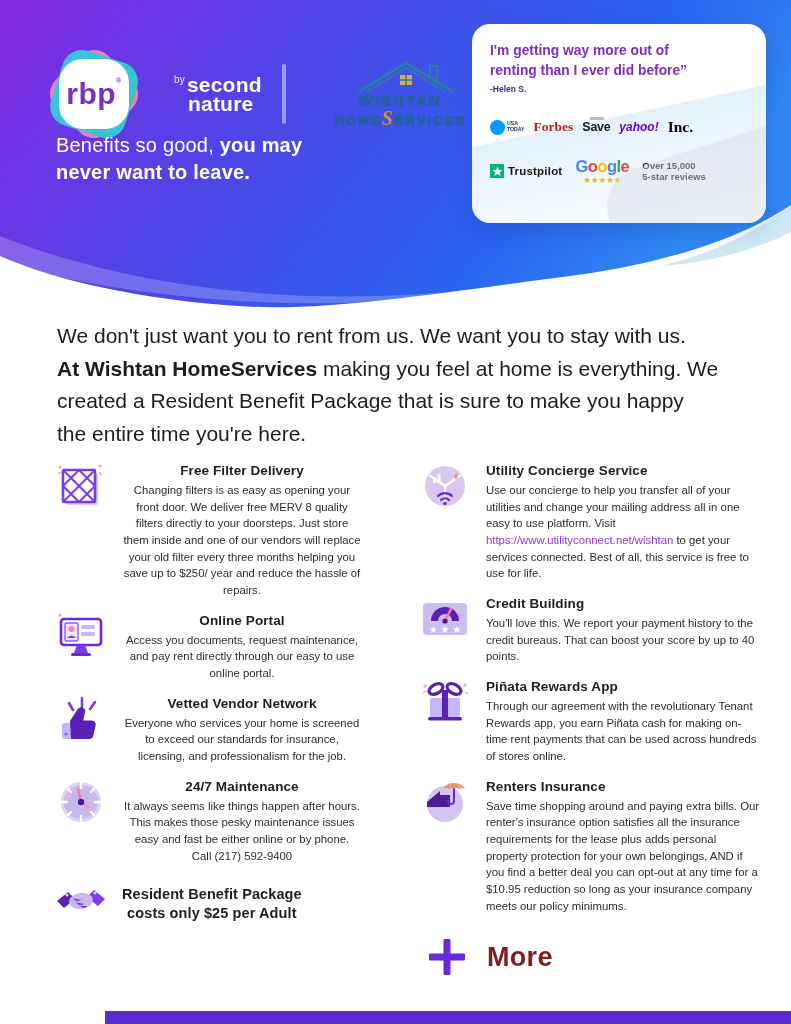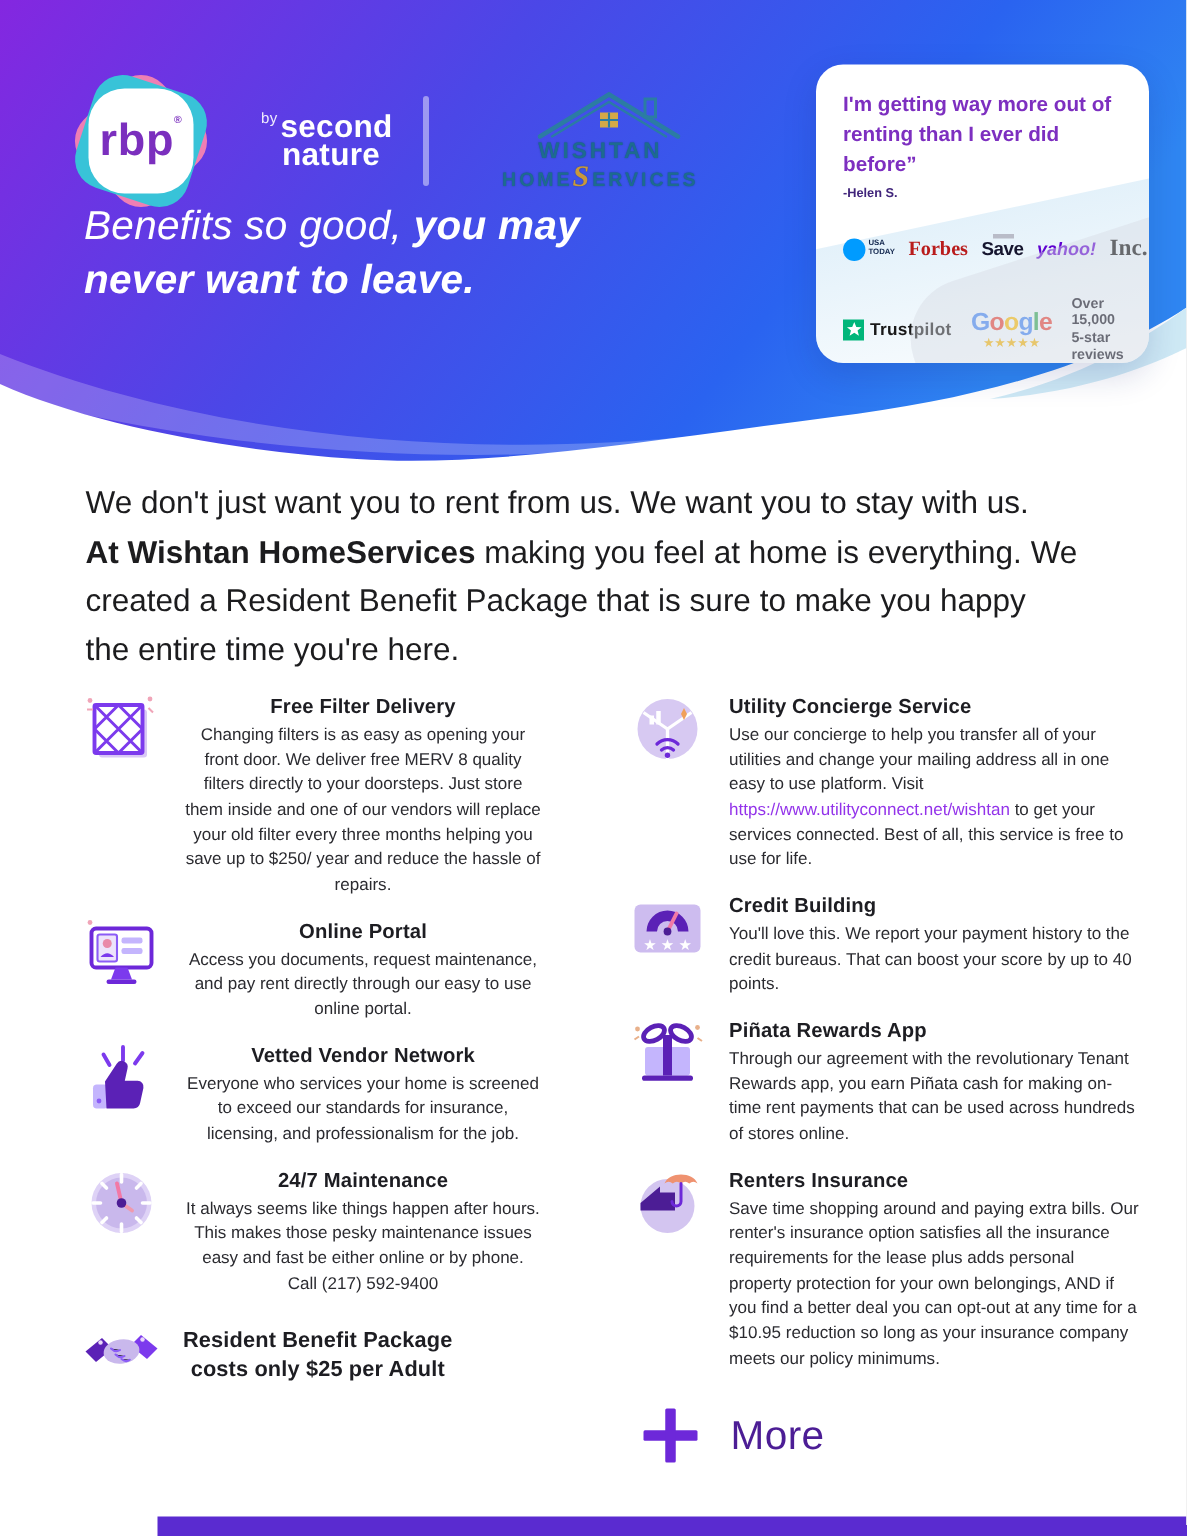--- a/index.html
+++ b/index.html
@@ -22,25 +22,25 @@
   .byline .by { font-size:10px; font-weight:normal; vertical-align:top; margin-right:2px; opacity:.9; }
   .divider { width:4px; height:60px; background:rgba(255,255,255,.45); border-radius:2px; }
   .partner-logo { display:flex; flex-direction:column; align-items:flex-end; width:160px; position:relative; }
   .partner-logo svg { display:block; }
   .partner-text { color:#1d6b8f; font-weight:bold; letter-spacing:2px; text-align:center; line-height:1.05;
                   text-shadow:0 0 1px rgba(10,60,90,.6); }
   .partner-text .l1 { font-size:15px; display:block; }
   .partner-text .l2 { font-size:13px; display:block; }
   .partner-text .gold-s { color:#c9983b; font-size:20px; font-family:"Liberation Serif", serif; font-style:italic; }
 
-  .headline { position:absolute; left:56px; top:132px; color:#ffffff; font-size:27px; line-height:1.35; font-weight:300; letter-spacing:.2px;font-style:italic; }
+  .headline { position:absolute; left:56px; top:132px; color:#ffffff; font-size:20px; line-height:1.35; font-weight:300; letter-spacing:.2px; }
   .headline b { font-weight:bold; }
 
   
-  .card { position:absolute; top:43px; right:25px; width:222px; height:199px; background:#ffffff;
+  .card { position:absolute; top:24px; right:25px; width:294px; height:199px; background:#ffffff;
           border-radius:18px; box-shadow:0 8px 22px rgba(20,40,120,.18); padding:17px 18px 12px; overflow:hidden; }
   .card::before { content:""; position:absolute; left:-40px; top:95px; width:360px; height:140px;
                   background:linear-gradient(180deg, rgba(205,230,246,.55), rgba(255,255,255,0)); transform:rotate(-12deg); }
   .card::after { content:""; position:absolute; right:-70px; bottom:-80px; width:220px; height:160px;
                  background:rgba(215,220,228,.45); transform:rotate(-18deg); border-radius:40px; }
   .card > * { position:relative; }
   .quote { color:#7d2fc0; font-weight:bold; font-size:13.8px; line-height:1.45; }
   .attribution { color:#41257b; font-weight:bold; font-size:8.5px; text-align:left; margin-top:3px; margin-right:4px; }
   .press-row { display:flex; align-items:center; gap:9px; margin-top:24px; }
   .usatoday { display:flex; align-items:center; gap:2px; }
@@ -74,21 +74,21 @@
   .item { display:flex; gap:15px; margin-bottom:11px; }
   .item .ic { flex:0 0 52px; width:52px; }
   .item h3 { font-size:13.5px; color:#1d1d22; margin:3px 0 4px; font-weight:bold; letter-spacing:.1px; }
   .item p  { font-size:11.35px; line-height:1.47; color:#2b2b30; margin:0; }
   .col.left  .item p { width:240px; }
   .col.right .item p { width:274px; }
   .phone { margin-top:0 !important; }
   .pkg h3 { font-size:14.5px; line-height:1.3; margin-top:10px; }
   .link { color:#9333ea; text-decoration:none; }
   .more-row { display:flex; align-items:center; gap:20px; margin:12px 0 0 8px; }
-  .more-label { font-size:27px; color:#4c1d95; font-weight:400; letter-spacing:.3px; }
+  .more-label { font-size:27px; color:#7f1d1d; font-weight:700; letter-spacing:.3px; }
 
   
   .footer-bar { position:absolute; left:105px; right:0; bottom:0; height:13px; background:#5a2bd0; }
 </style>
 </head>
 <body>
 
 <div class="page">
 
   <svg class="header-art" width="791" height="322" viewBox="0 0 791 322">

